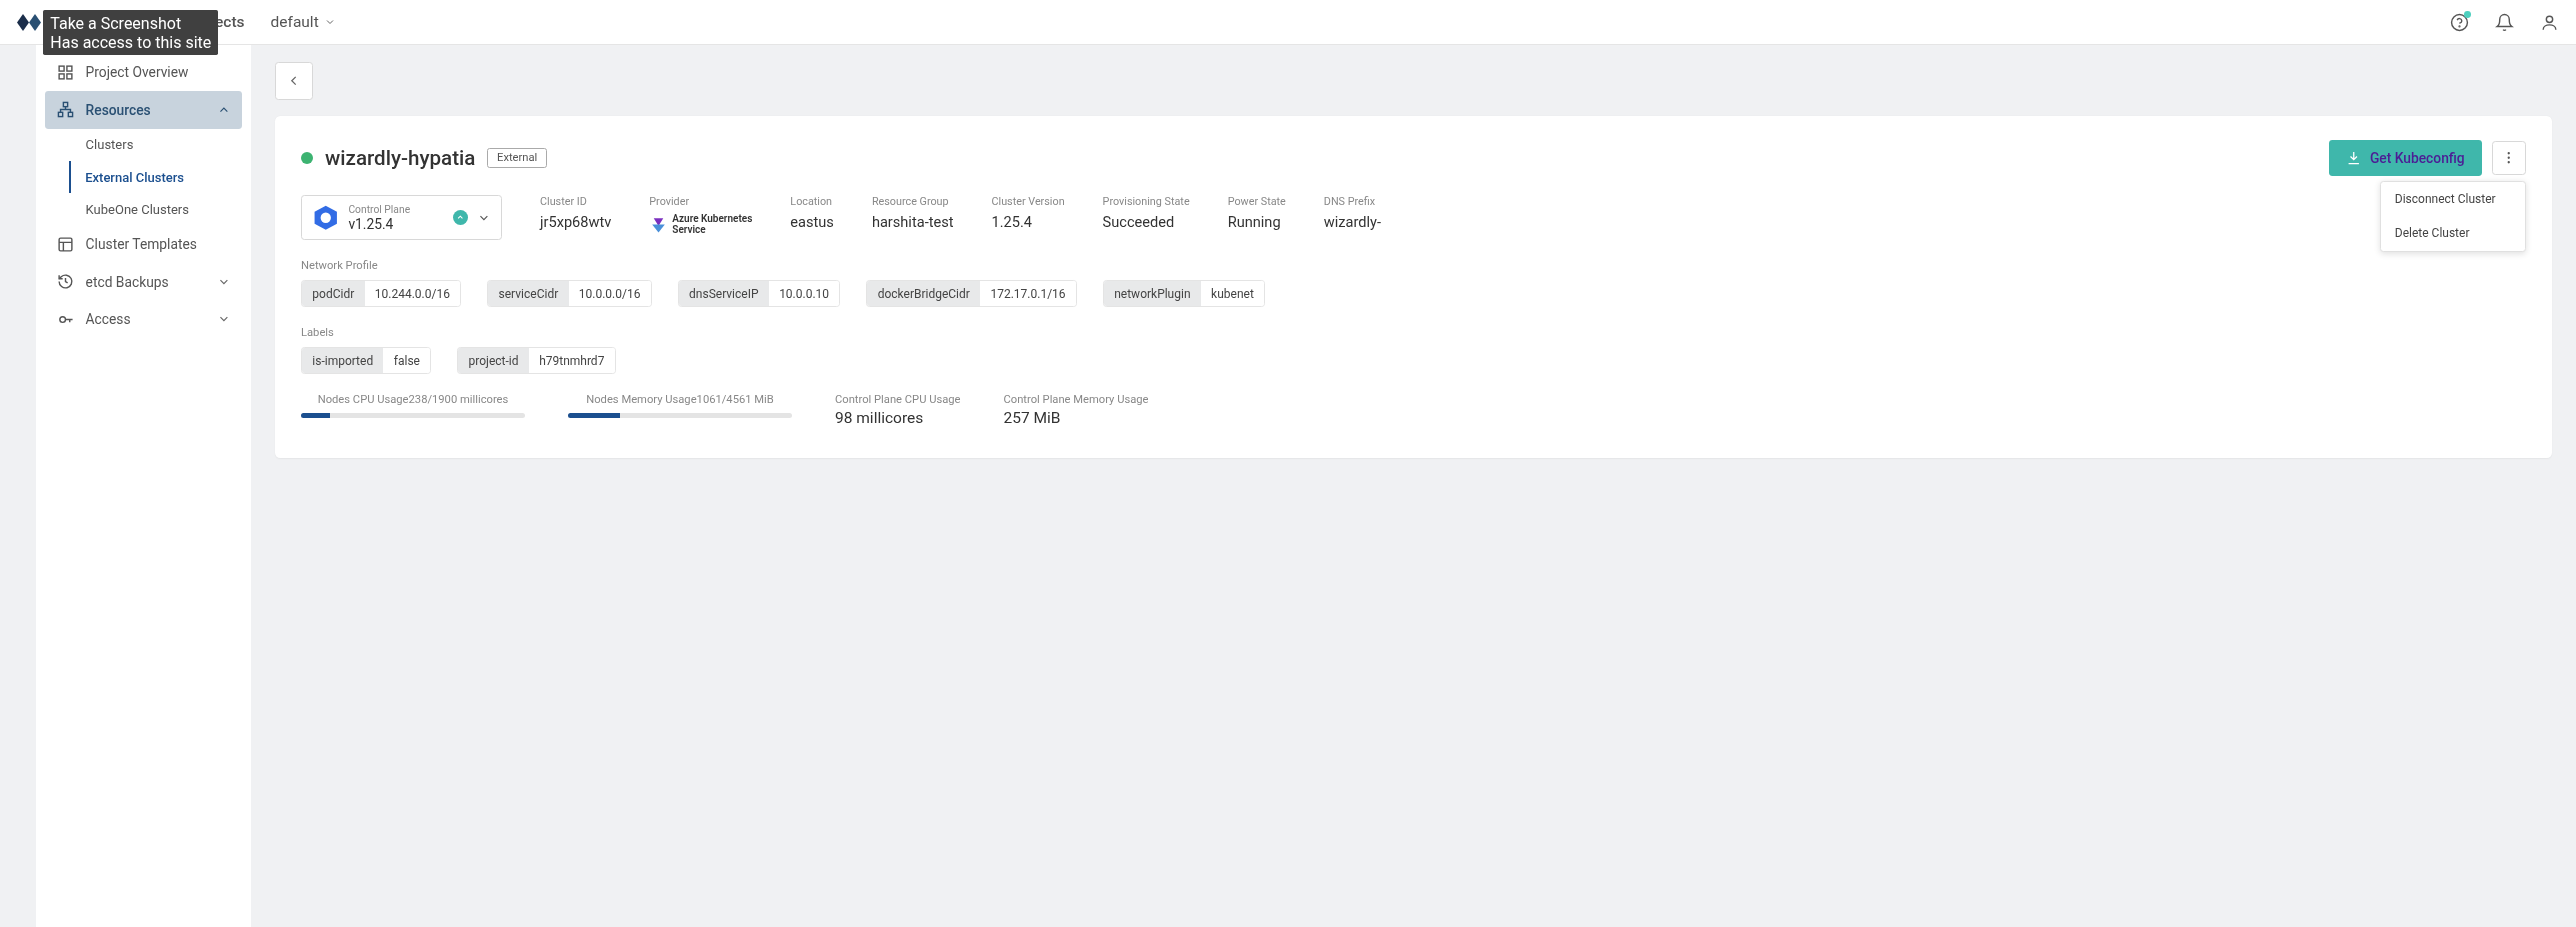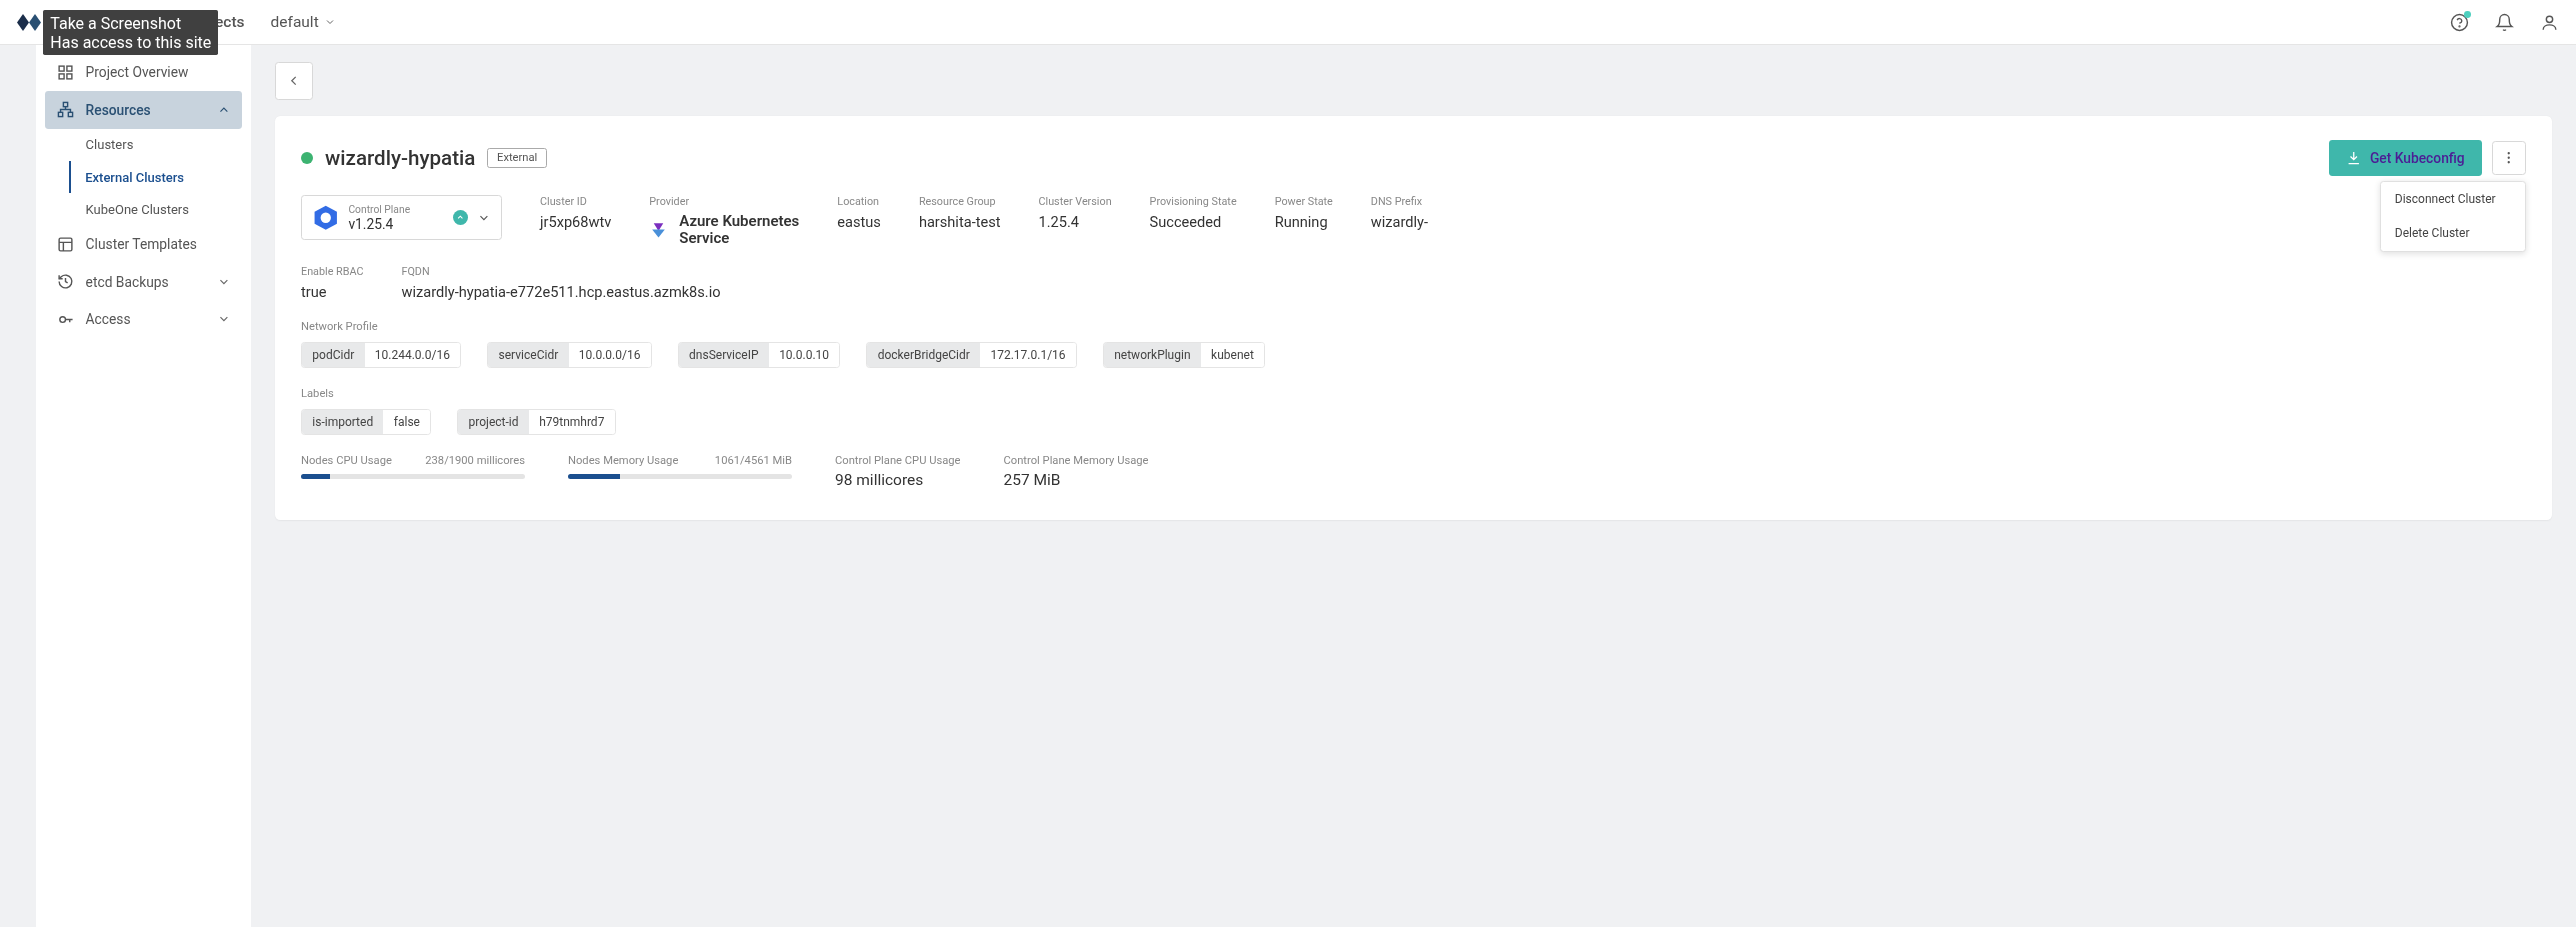--- a/index.html
+++ b/index.html
@@ -39,30 +39,30 @@
 .menu div { padding: 10.3px 13.8px; cursor: pointer; font-size: 12px; color: #444; }
 .info-row { display: flex; gap: 38px; flex-wrap: wrap; margin-bottom: 19px; align-items: flex-start; }
 .cp-box { border: 0.9px solid #d8d8d8; border-radius: 3.4px; padding: 6.9px 10.3px; display: flex; align-items: center; gap: 8.6px; min-width: 201px; }
 .cp-box .k8s-icon { width: 27.5px; height: 27.5px; }
 .cp-box .cp-text { flex: 1; }
 .cp-box .cp-label { font-size: 10.3px; color: #888; }
 .cp-box .cp-val { font-size: 13.8px; color: #333; }
 .cp-box .up-icon { width: 15.5px; height: 15.5px; background: #3fb7ab; border-radius: 50%; display: flex; align-items: center; justify-content: center; color: #fff; }
 .info-block .lbl { font-size: 10.8px; color: #888; margin-bottom: 5.2px; }
 .info-block .val { font-size: 14.6px; color: #333; }
-.provider-val { display: flex; align-items: center; gap: 11px; font-size: 15px; font-weight: 600; color: #333; line-height: 1.1; }
+.provider-val { display: flex; align-items: center; gap: 4px; font-size: 10px; font-weight: 600; color: #333; line-height: 1.1; }
 .provider-val .aks-icon { width: 19px; height: 19px; flex-shrink: 0; }
 .section-title { font-size: 11.2px; color: #888; margin-bottom: 8.6px; }
 .chips { display: flex; gap: 26px; flex-wrap: wrap; margin-bottom: 19px; }
 .chip { display: inline-flex; border-radius: 3.4px; overflow: hidden; border: 0.9px solid #e4e4e4; }
 .chip .k { background: #e8e9ea; color: #444; padding: 5.2px 10.3px; font-size: 12px; }
 .chip .v { background: #fff; color: #444; padding: 5.2px 10.3px; font-size: 12px; }
 .usage-row { display: flex; gap: 43px; flex-wrap: wrap; }
 .usage { min-width: 224px; }
-.usage-head { display: flex; justify-content: space-between; font-size: 11.2px; color: #888; margin-bottom: 6.9px; }
+.usage-head { display: flex; justify-content: center; font-size: 11.2px; color: #888; margin-bottom: 6.9px; }
 .bar { height: 5.2px; background: #e4e4e4; border-radius: 2.6px; overflow: hidden; }
 .bar .fill { height: 100%; background: #1b4f8f; }
 .stat .lbl { font-size: 11.2px; color: #888; margin-bottom: 3.4px; }
 .stat .val { font-size: 15.5px; color: #333; }
 svg { display: block; }
 </style>
 </head>
 <body>
 
 <div class="tooltip">
@@ -260,30 +260,20 @@
         <div class="info-block">
           <div class="lbl">Power State</div>
           <div class="val">Running</div>
         </div>
         <div class="info-block">
           <div class="lbl">DNS Prefix</div>
           <div class="val">wizardly-</div>
         </div>
       </div>
 
-      <div class="info-row">
-        <div class="info-block">
-          <div class="lbl">Enable RBAC</div>
-          <div class="val">true</div>
-        </div>
-        <div class="info-block">
-          <div class="lbl">FQDN</div>
-          <div class="val">wizardly-hypatia-e772e511.hcp.eastus.azmk8s.io</div>
-        </div>
-      </div>
 
       <div class="section-title">Network Profile</div>
       <div class="chips">
         <div class="chip">
             <span class="k">podCidr</span>
             <span class="v">10.244.0.0/16</span>
           </div>
         <div class="chip">
             <span class="k">serviceCidr</span>
             <span class="v">10.0.0.0/16</span>

